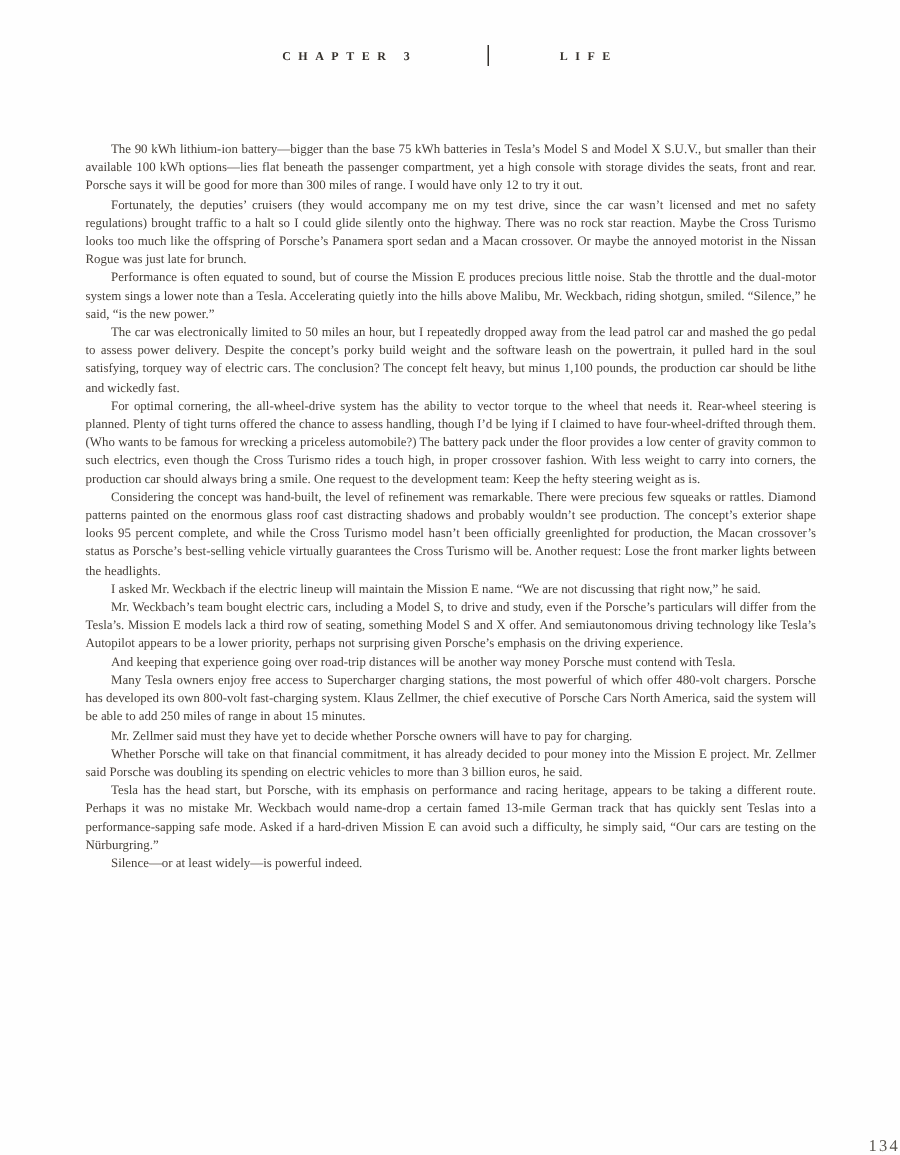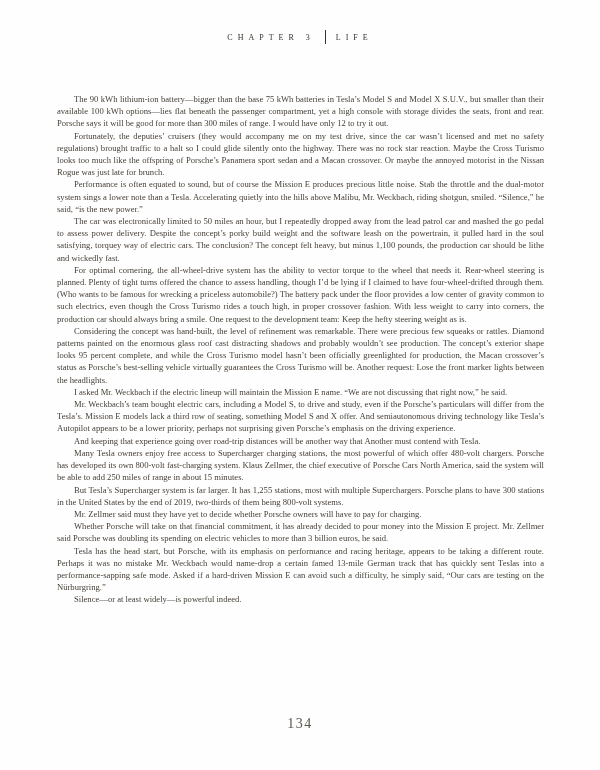--- a/index.html
+++ b/index.html
@@ -27,23 +27,24 @@
   }
   .running-head {
     position: absolute;
     top: 30px;
     left: 0;
     right: 0;
     display: flex;
     justify-content: center;
     align-items: center;
     font-size: 8px;
-    font-weight: normal;
+    font-weight: bold;
     letter-spacing: 5px;
     color: var(--ink-dark);
+    gap: 37px;
   }
   .running-head .head-chapter { margin-right: 10px; }
   .running-head .head-title   { margin-left: 10px; }
   .head-divider {
     width: 1px;
     height: 14px;
     background: var(--ink-dark);
     flex: 0 0 1px;
   }
   .body-text {
@@ -57,25 +58,25 @@
     text-justify: inter-word;
     color: var(--ink);
   }
   .body-text p {
     margin: 0;
     text-indent: 17px;
   }
   .body-text p.no-indent { text-indent: 0; }
   .folio {
     position: absolute;
-    top: 716px;
+    top: 758px;
     left: 0;
     right: 0;
-    text-align: center;
-    font-size: 14px;
+    text-align: right;
+    font-size: 11px;
     letter-spacing: 1.5px;
     color: var(--ink-light);
   }
 </style>
 </head>
 <body>
 
 <div class="page">
 
   <header class="running-head">
@@ -86,23 +87,22 @@
 
   <main class="body-text">
     <p>The 90 kWh lithium-ion battery—bigger than the base 75 kWh batteries in Tesla’s Model S and Model X S.U.V., but smaller than their available 100 kWh options—lies flat beneath the passenger compartment, yet a high console with storage divides the seats, front and rear. Porsche says it will be good for more than 300 miles of range. I would have only 12 to try it out.</p>
     <p>Fortunately, the deputies’ cruisers (they would accompany me on my test drive, since the car wasn’t licensed and met no safety regulations) brought traffic to a halt so I could glide silently onto the highway. There was no rock star reaction. Maybe the Cross Turismo looks too much like the offspring of Porsche’s Panamera sport sedan and a Macan crossover. Or maybe the annoyed motorist in the Nissan Rogue was just late for brunch.</p>
     <p>Performance is often equated to sound, but of course the Mission E produces precious little noise. Stab the throttle and the dual-motor system sings a lower note than a Tesla. Accelerating quietly into the hills above Malibu, Mr. Weckbach, riding shotgun, smiled. “Silence,” he said, “is the new power.”</p>
     <p>The car was electronically limited to 50 miles an hour, but I repeatedly dropped away from the lead patrol car and mashed the go pedal to assess power delivery. Despite the concept’s porky build weight and the software leash on the powertrain, it pulled hard in the soul satisfying, torquey way of electric cars. The conclusion? The concept felt heavy, but minus 1,100 pounds, the production car should be lithe and wickedly fast.</p>
     <p>For optimal cornering, the all-wheel-drive system has the ability to vector torque to the wheel that needs it. Rear-wheel steering is planned. Plenty of tight turns offered the chance to assess handling, though I’d be lying if I claimed to have four-wheel-drifted through them. (Who wants to be famous for wrecking a priceless automobile?) The battery pack under the floor provides a low center of gravity common to such electrics, even though the Cross Turismo rides a touch high, in proper crossover fashion. With less weight to carry into corners, the production car should always bring a smile. One request to the development team: Keep the hefty steering weight as is.</p>
     <p>Considering the concept was hand-built, the level of refinement was remarkable. There were precious few squeaks or rattles. Diamond patterns painted on the enormous glass roof cast distracting shadows and probably wouldn’t see production. The concept’s exterior shape looks 95 percent complete, and while the Cross Turismo model hasn’t been officially greenlighted for production, the Macan crossover’s status as Porsche’s best-selling vehicle virtually guarantees the Cross Turismo will be. Another request: Lose the front marker lights between the headlights.</p>
     <p>I asked Mr. Weckbach if the electric lineup will maintain the Mission E name. “We are not discussing that right now,” he said.</p>
     <p>Mr. Weckbach’s team bought electric cars, including a Model S, to drive and study, even if the Porsche’s particulars will differ from the Tesla’s. Mission E models lack a third row of seating, something Model S and X offer. And semiautonomous driving technology like Tesla’s Autopilot appears to be a lower priority, perhaps not surprising given Porsche’s emphasis on the driving experience.</p>
-    <p>And keeping that experience going over road-trip distances will be another way that Another must contend with Tesla.</p>
+    <p>And keeping that experience going over road-trip distances will be another way money Porsche must contend with Tesla.</p>
     <p>Many Tesla owners enjoy free access to Supercharger charging stations, the most powerful of which offer 480-volt chargers. Porsche has developed its own 800-volt fast-charging system. Klaus Zellmer, the chief executive of Porsche Cars North America, said the system will be able to add 250 miles of range in about 15 minutes.</p>
-    <p>But Tesla’s Supercharger system is far larger. It has 1,255 stations, most with multiple Superchargers. Porsche plans to have 300 stations in the United States by the end of 2019, two-thirds of them being 800-volt systems.</p>
     <p>Mr. Zellmer said must they have yet to decide whether Porsche owners will have to pay for charging.</p>
     <p>Whether Porsche will take on that financial commitment, it has already decided to pour money into the Mission E project. Mr. Zellmer said Porsche was doubling its spending on electric vehicles to more than 3 billion euros, he said.</p>
     <p>Tesla has the head start, but Porsche, with its emphasis on performance and racing heritage, appears to be taking a different route. Perhaps it was no mistake Mr. Weckbach would name-drop a certain famed 13-mile German track that has quickly sent Teslas into a performance-sapping safe mode. Asked if a hard-driven Mission E can avoid such a difficulty, he simply said, “Our cars are testing on the Nürburgring.”</p>
     <p>Silence—or at least widely—is powerful indeed.</p>
   </main>
 
   <footer class="folio">
     <span>134</span>
   </footer>
 

